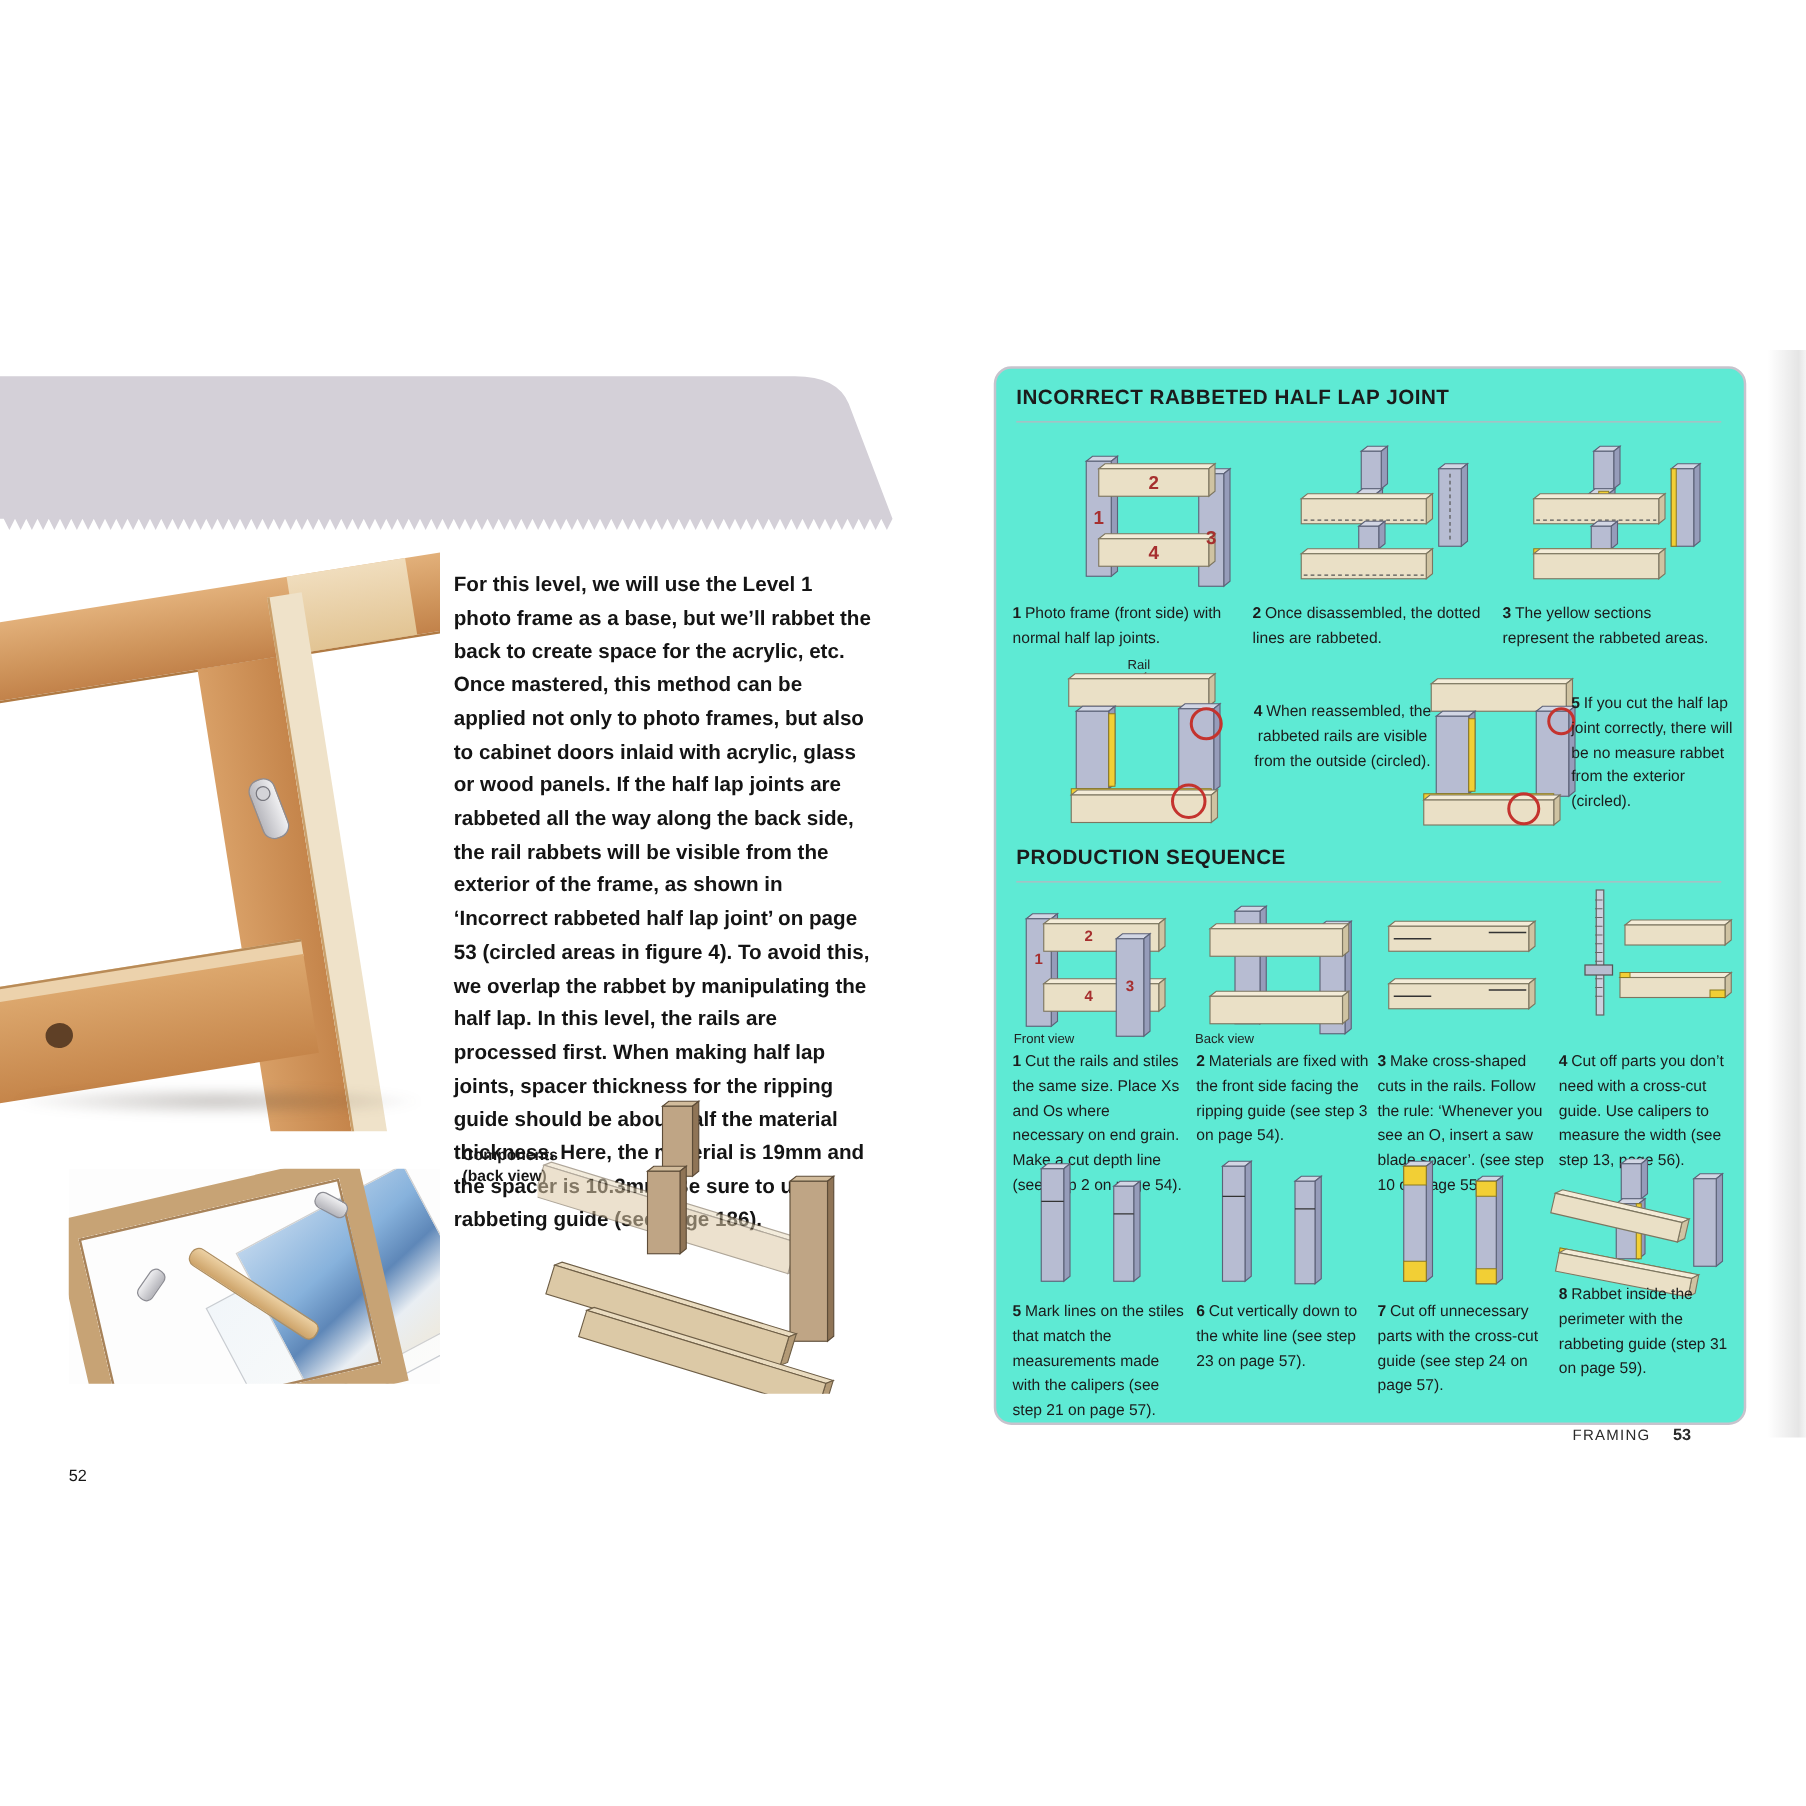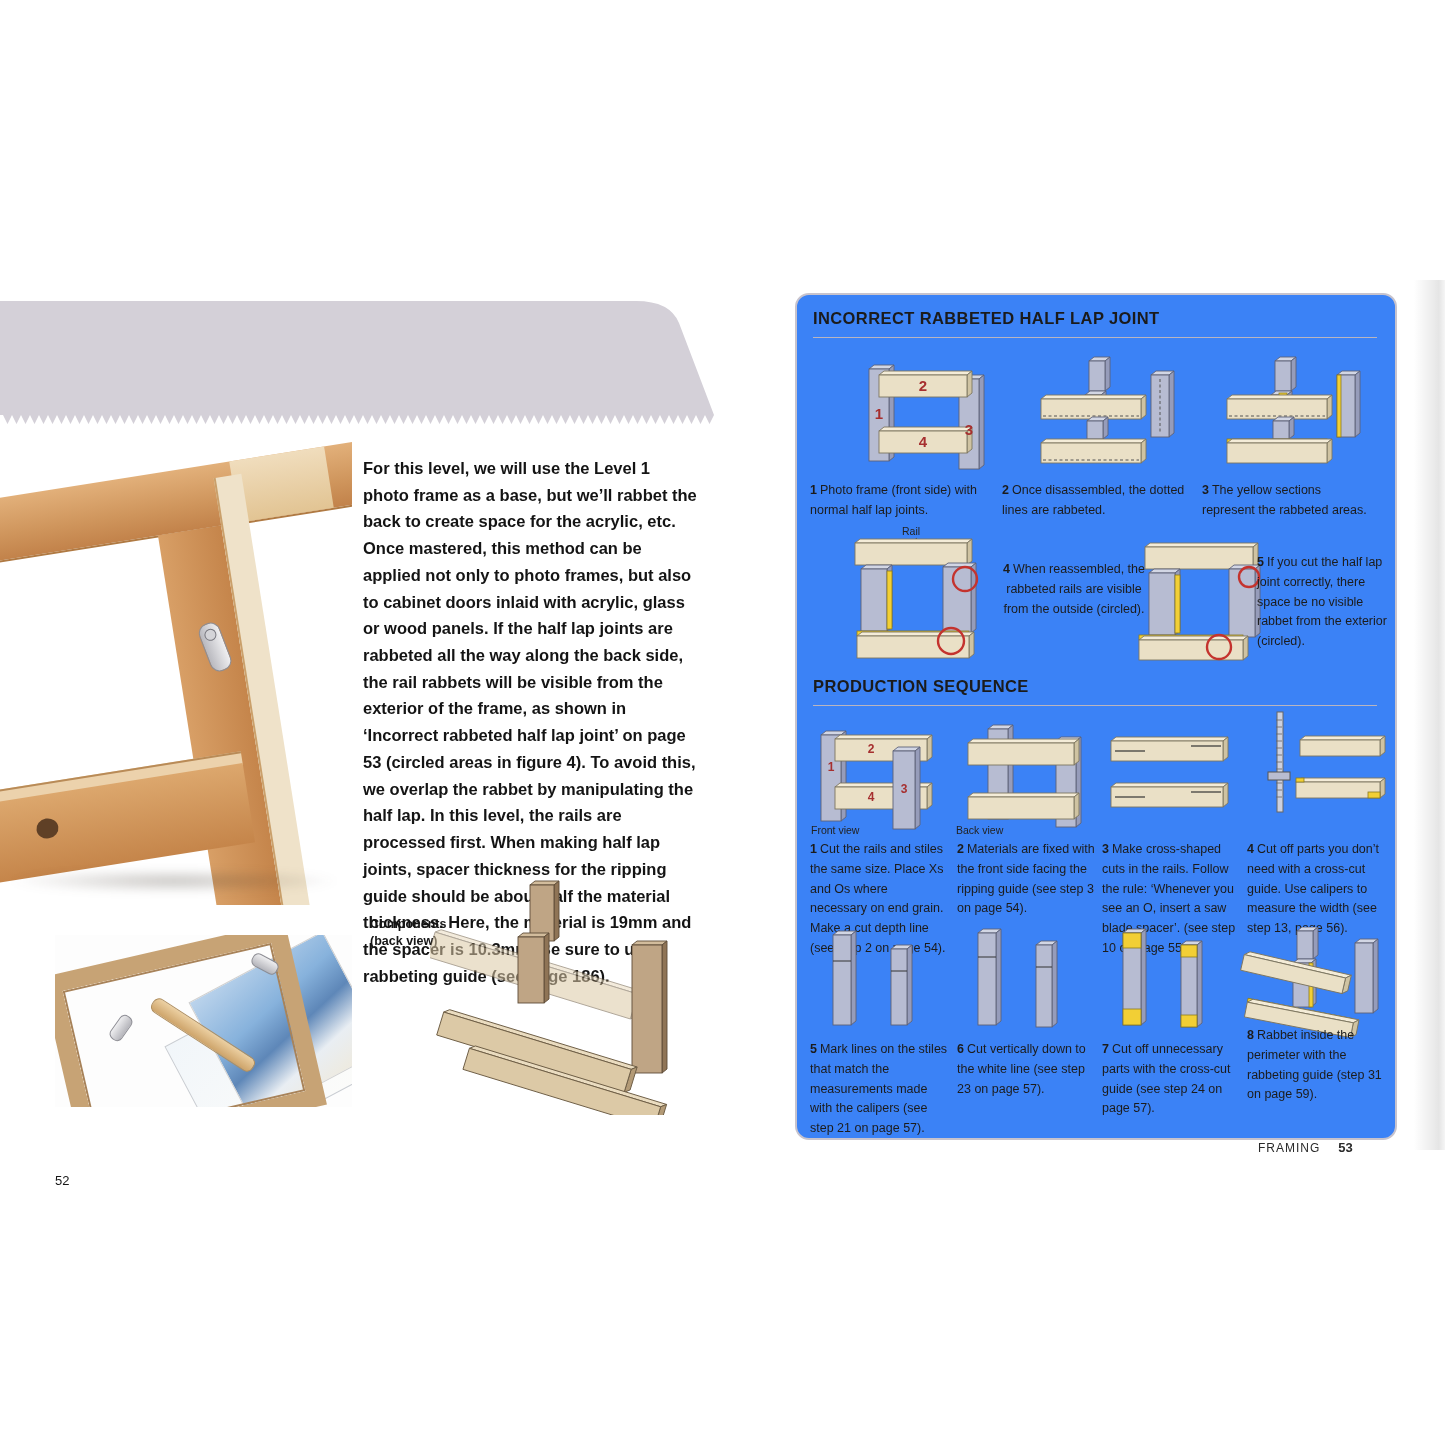--- a/index.html
+++ b/index.html
@@ -35,21 +35,21 @@
         background:linear-gradient(160deg,rgba(235,242,248,.65),rgba(250,250,245,.4));border:1px solid #c9cdd2;}
   .sp-photo{position:absolute;left:156px;top:24px;width:150px;height:132px;transform:rotate(-28deg);
         background:linear-gradient(165deg,#bcd4ec 0%,#87b2dc 35%,#5e87b8 55%,#e9eef3 75%,#efe9da 100%);border:1px solid #d0d0d0;}
   .sp-frame{position:absolute;left:4px;top:12px;width:214px;height:152px;transform:rotate(-13deg);
         border:18px solid #c7a375;box-shadow:inset 0 0 0 2px #a8835a;}
   .sp-dowel{position:absolute;left:88px;top:92px;width:118px;height:14px;border-radius:7px;transform:rotate(33deg);
         background:linear-gradient(180deg,#ecd0a2,#cda369);border:1px solid #b08f5f;}
   .sp-clip{position:absolute;width:26px;height:12px;border-radius:6px;border:1px solid #8d8d94;
         background:linear-gradient(180deg,#eeeef0,#b5b5bb);}
   
-  .rbox{position:absolute;left:795px;top:293px;width:598px;height:843px;background:#3b82f6;
+  .rbox{position:absolute;left:795px;top:293px;width:598px;height:843px;background:#5eead4;
         border:2px solid #c7c3cd;border-radius:14px;}
   .rbox-heading{position:absolute;left:16px;width:564px;font-size:16.5px;font-weight:bold;letter-spacing:.4px;
         color:#1b1b1b;padding-bottom:9px;border-bottom:1.5px solid #b9b5bf;}
   .fig{position:absolute;}
   .fig svg{display:block;}
   .caption{position:absolute;font-size:12.5px;line-height:1.58;color:#1c1c1c;margin:0;}
   .caption b{font-weight:bold;margin-right:3px;}
   
   .folio-left{position:absolute;left:55px;top:1173px;font-size:13px;font-weight:normal;}
   .folio-right{position:absolute;left:1258px;top:1140px;font-size:12px;letter-spacing:1px;color:#2a2a2a;}
@@ -251,21 +251,21 @@
           <rect x="92" y="36" width="26" height="68" fill="#b7bcd2" stroke="#5d6278" stroke-width="0.9"></rect>
           <rect x="2" y="102" width="104" height="5" fill="#f2cf35" stroke="#8a7a20" stroke-width="0.8"></rect>
           <polygon points="2,107 7,103 111,103 106,107" fill="#f4ecd8" stroke="#7d7660" stroke-width="0.9"></polygon>
           <polygon points="106,107 111,103 111,123 106,127" fill="#cfc3a2" stroke="#7d7660" stroke-width="0.9"></polygon>
           <rect x="2" y="107" width="104" height="20" fill="#eae0c6" stroke="#7d7660" stroke-width="0.9"></rect>
           <circle cx="112" cy="44" r="10" fill="none" stroke="#c4332e" stroke-width="2.4"></circle>
           <circle cx="82" cy="114" r="12" fill="none" stroke="#c4332e" stroke-width="2.4"></circle>
         </svg>
     </div>
     <p class="caption" style="left:460px;top:258px;width:132px;">
-      <b>5</b><span>If you cut the half lap joint correctly, there space be no visible rabbet from the exterior (circled).</span></p>
+      <b>5</b><span>If you cut the half lap joint correctly, there will be no measure rabbet from the exterior (circled).</span></p>
 
     <div class="rbox-heading" style="top:382px;">PRODUCTION SEQUENCE</div>
 
     <div class="fig" style="left:10px;top:420px;">
       <svg width="145" height="122" viewBox="0 0 145 122">
           <polygon points="14,20 19,16 39,16 34,20" fill="#d2d6e4" stroke="#5d6278" stroke-width="0.9"></polygon>
           <polygon points="34,20 39,16 39,102 34,106" fill="#969cba" stroke="#5d6278" stroke-width="0.9"></polygon>
           <rect x="14" y="20" width="20" height="86" fill="#b7bcd2" stroke="#5d6278" stroke-width="0.9"></rect>
           <polygon points="28,24 33,20 125,20 120,24" fill="#f4ecd8" stroke="#7d7660" stroke-width="0.9"></polygon>
           <polygon points="120,24 125,20 125,42 120,46" fill="#cfc3a2" stroke="#7d7660" stroke-width="0.9"></polygon>

